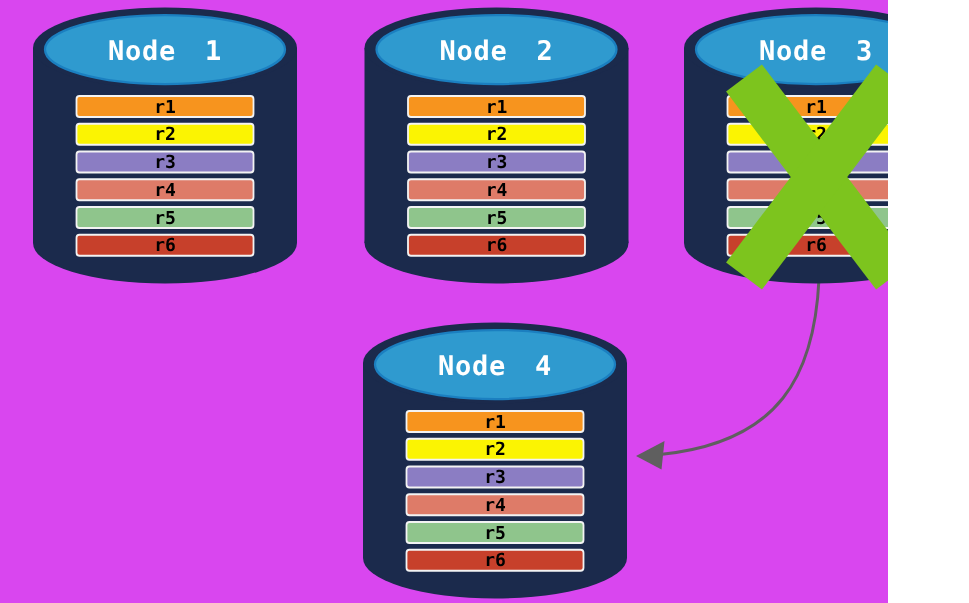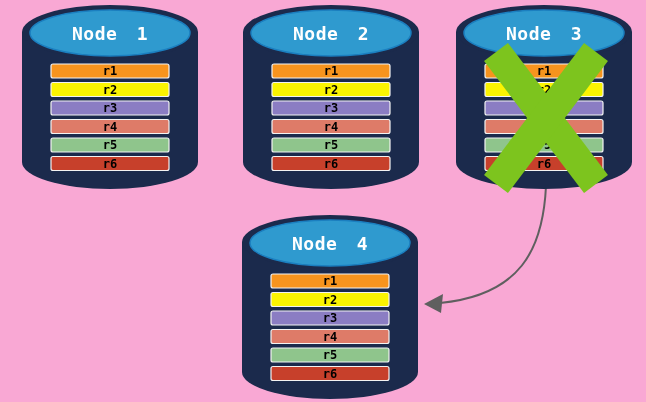--- a/index.html
+++ b/index.html
@@ -1,20 +1,20 @@
 <!DOCTYPE html>
 <html><head>
 <meta charset="utf-8">
 <style>
   html, body { margin: 0; padding: 0; background: #ffffff; }
   .stage {
     position: relative;
-    width: 646px;
+    width: 592px;
     height: 402px;
-    background: #f9a8d4;
+    background: #d946ef;
     font-family: "DejaVu Sans Mono", monospace;
     overflow: hidden;
   }
   svg { display: block; }
   .node-title {
     font-family: "DejaVu Sans Mono", monospace;
     font-weight: bold;
     font-size: 18px;
     text-anchor: middle;
     word-spacing: 8px;

